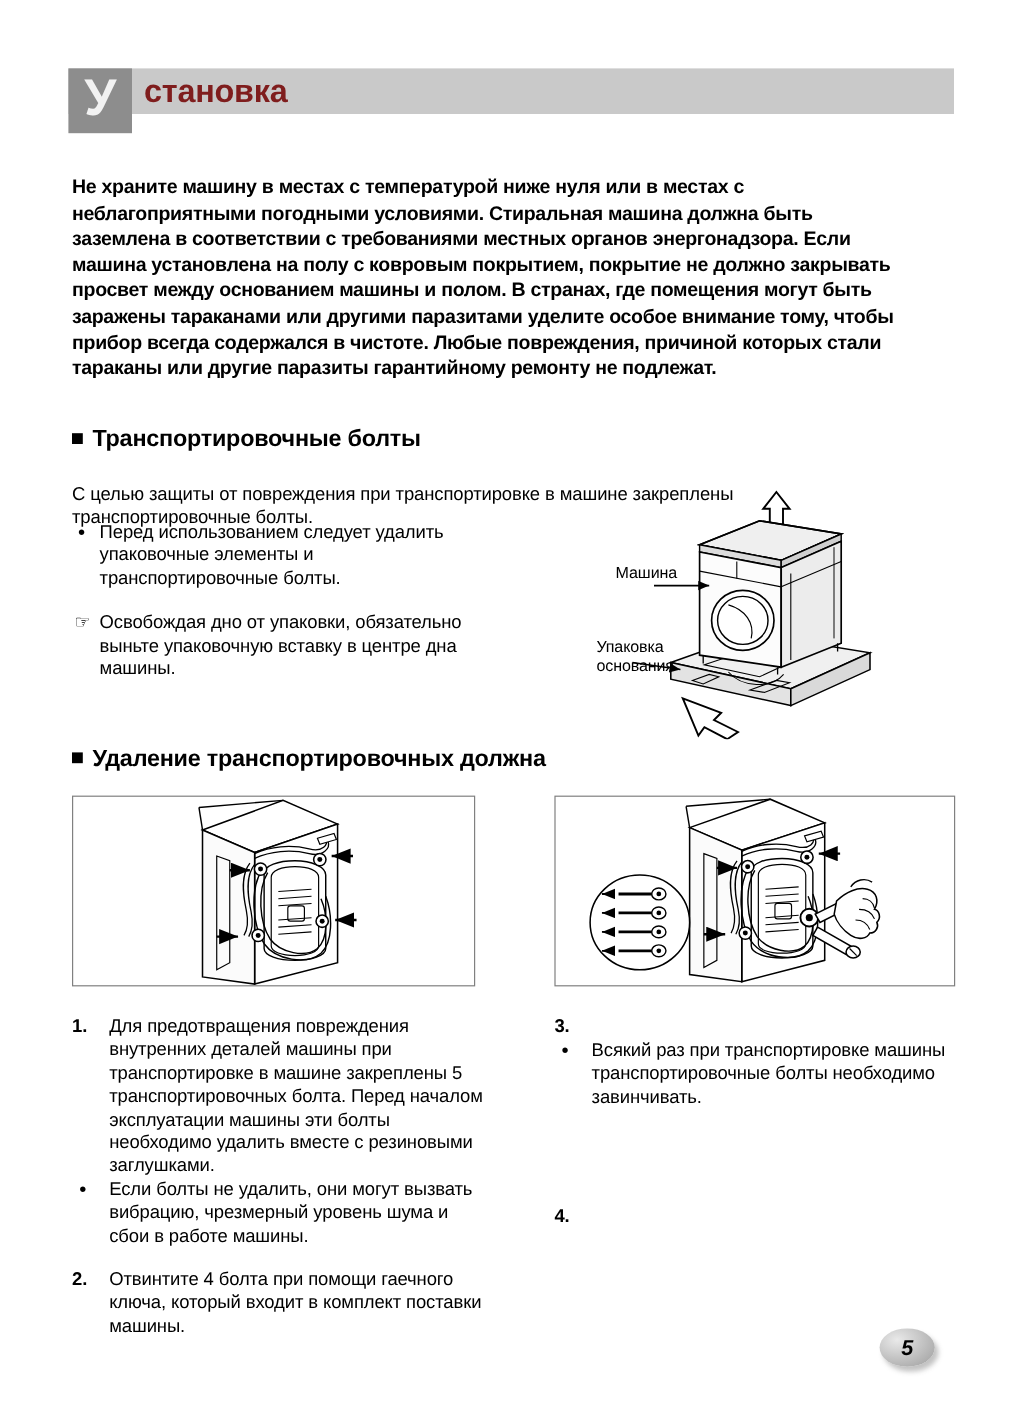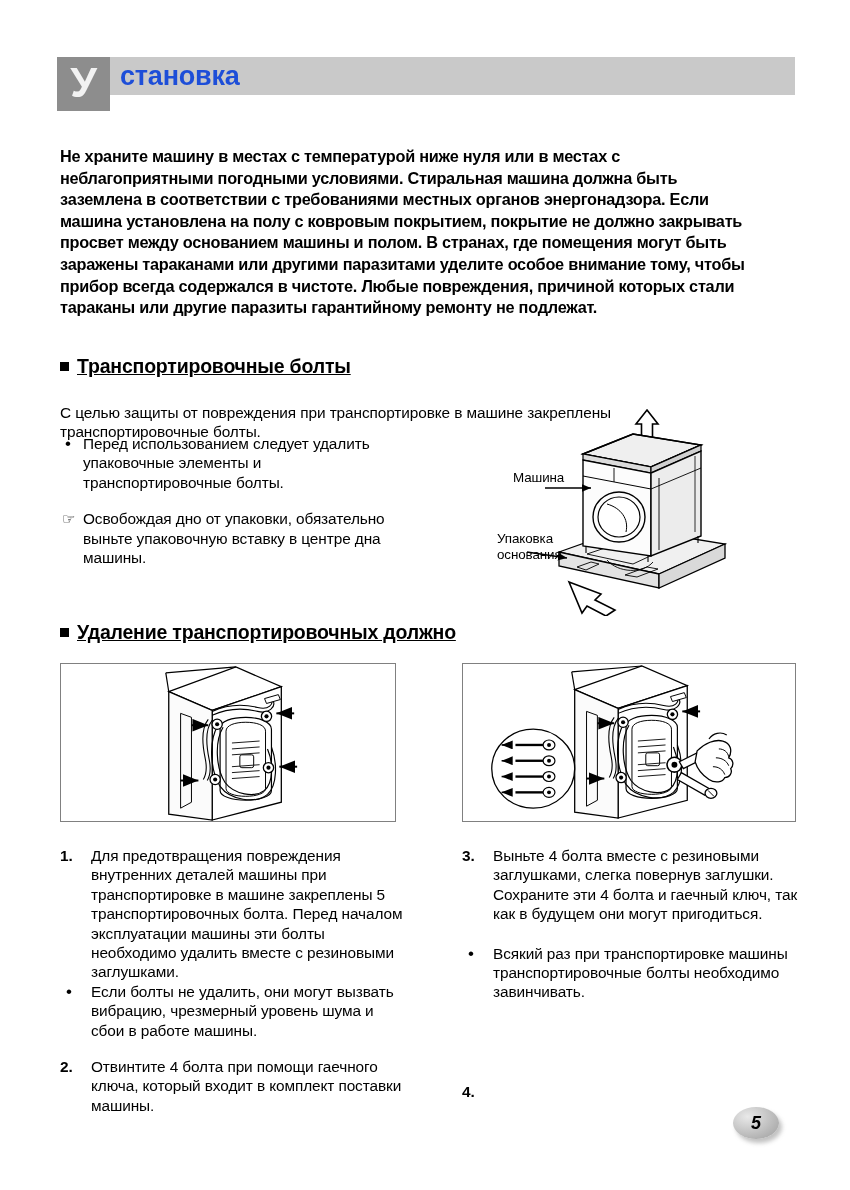--- a/index.html
+++ b/index.html
@@ -47,21 +47,21 @@
     font-family: "Liberation Sans", sans-serif;
   }
   .header-title {
     position: absolute;
     left: 63px;
     top: 2px;
     font-size: 27px;
     font-weight: bold;
     letter-spacing: -0.2px;
     line-height: 34px;
-    color: #1d4ed8;
+    color: #7f1d1d;
   }
 
   
   .intro {
     position: absolute;
     left: 60px;
     top: 146px;
     width: 690px;
     font-size: 16.3px;
     font-weight: bold;
@@ -70,21 +70,20 @@
     font-family: "Liberation Sans", sans-serif;
   }
 
   
   .section-head {
     position: absolute;
     font-size: 19.5px;
     font-weight: bold;
     letter-spacing: -0.2px;
     white-space: nowrap;
-    text-decoration: underline;
   }
   .section-head .sq {
     display: inline-block;
     width: 9px;
     height: 9px;
     background: #000;
     margin-right: 8px;
     vertical-align: 2px;
   }
   #head-bolts { left: 60px; top: 355px; }
@@ -298,21 +297,21 @@
   </svg>
 </div>
 
 <div class="lbl" style="position:absolute; left:513px; top:470px;">Машина</div>
 <div class="lbl" style="position:absolute; left:497px; top:531px; width:78px; line-height:16px;">
   <div>Упаковка</div>
   <div>основания</div>
 </div>
 
 <div class="section-head" id="head-removal">
-  <span class="sq"></span><span>Удаление транспортировочных должно</span>
+  <span class="sq"></span><span>Удаление транспортировочных должна</span>
 </div>
 
 <div class="illus-box" id="illus-left">
   <svg viewBox="0 0 336 159" xmlns="http://www.w3.org/2000/svg">
     <defs>
       <marker id="arrL" markerWidth="9" markerHeight="9" refX="8" refY="3.2" orient="auto">
         <path d="M0,0 L8,3.2 L0,6.4 z" fill="#000"></path>
       </marker>
     </defs>
     <g>
@@ -478,21 +477,20 @@
   </div>
   <div class="step">
     <span class="num">2.</span>
     <span>Отвинтите 4 болта при помощи гаечного ключа, который входит в комплект поставки машины.</span>
   </div>
 </div>
 
 <div class="steps" id="steps-right">
   <div class="step" style="margin-bottom:20px;">
     <span class="num">3.</span>
-    <span>Выньте 4 болта вместе с резиновыми заглушками, слегка повернув заглушки. Сохраните эти 4 болта и гаечный ключ, так как в будущем они могут пригодиться.</span>
   </div>
   <div class="step" style="margin-bottom:80px;">
     <span class="dot">•</span>
     <span>Всякий раз при транспортировке машины транспортировочные болты необходимо завинчивать.</span>
   </div>
   <div class="step">
     <span class="num">4.</span>
   </div>
 </div>
 

